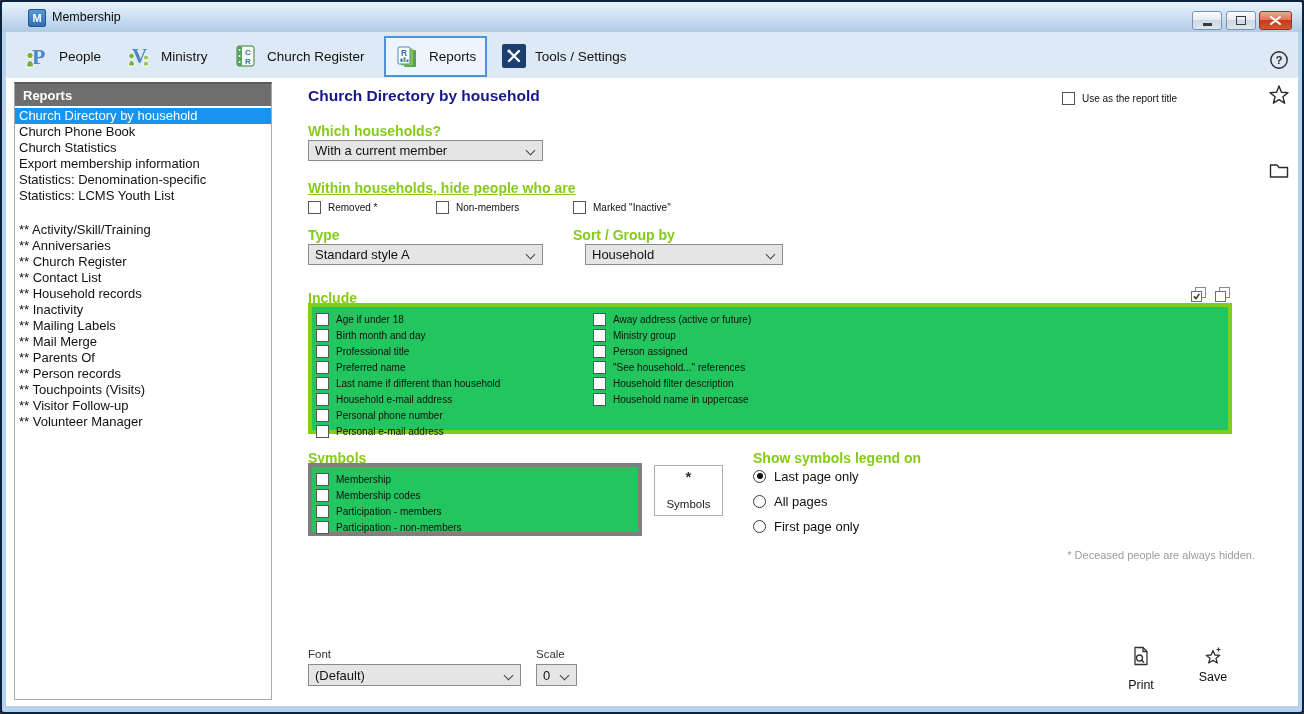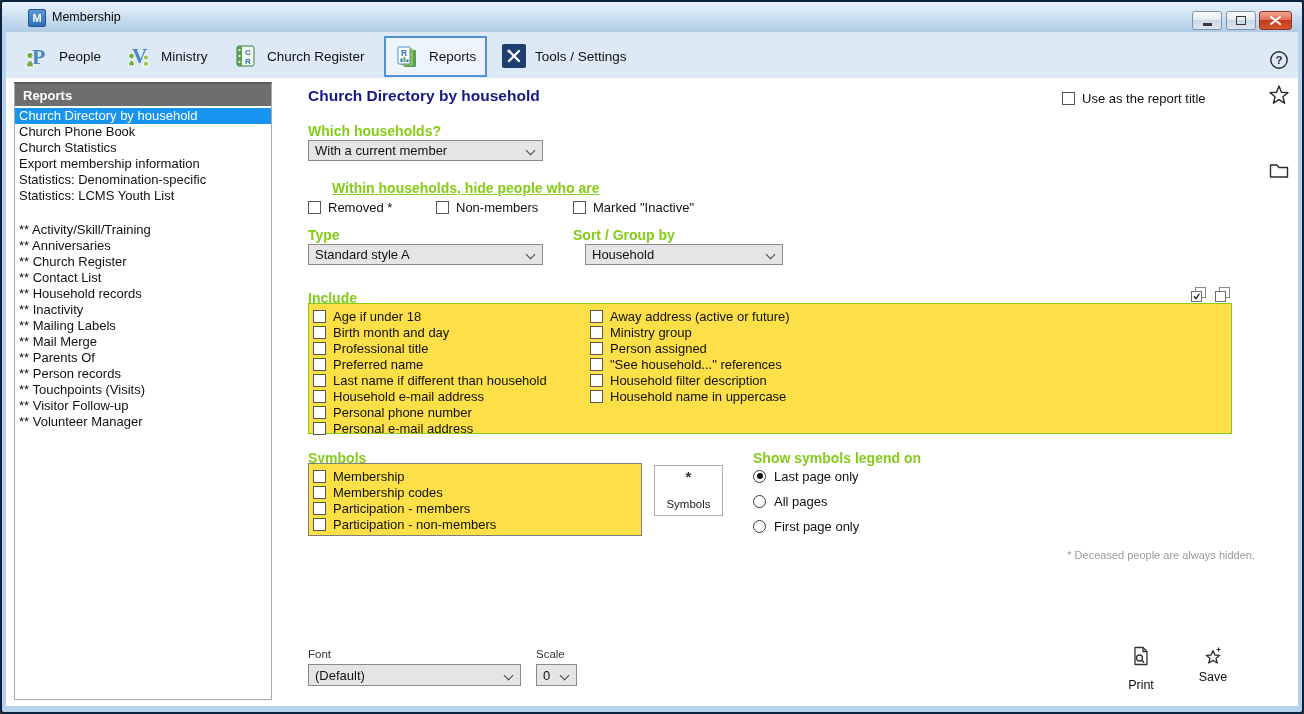--- a/index.html
+++ b/index.html
@@ -30,28 +30,28 @@
     border:1px solid #a9a9a9; border-top:2px solid #5a5a5a; }
   .sb-header{ height:22px; background:#6e6e6e; color:#fff; font-weight:bold; font-size:13px;
     display:flex; align-items:center; padding-left:8px; }
   .sb-group{ padding-top:2px; }
   .sb-group.second{ padding-top:18px; }
   .sb-item{ height:16px; line-height:16px; font-size:13px; color:#111; padding-left:4px; white-space:nowrap; cursor:default; }
   .sb-item.selected{ background:#1894f0; color:#fff; }
   
   .page-title{ position:absolute; left:308px; top:87px; font-size:15.5px; font-weight:bold; color:#17178c; white-space:nowrap; }
   .seclabel{ position:absolute; font-size:14px; font-weight:bold; color:#84cc16; white-space:nowrap; }
-  .seclabel.link{ text-decoration:underline;margin-left:24px; }
+  .seclabel.link{ text-decoration:underline; }
   .select{ position:absolute; height:21px; background:#e5e5e5; border:1px solid #8a8a8a;
     display:flex; align-items:center; padding:0 22px 0 6px; font-size:13px; color:#111; cursor:default; }
   .chev{ position:absolute; right:8px; top:6px; width:7px; height:7px; border-left:1.5px solid #444;
     border-bottom:1.5px solid #444; transform:rotate(-45deg); }
-  .cbrow{ display:flex; align-items:center; height:16px; gap:7px; font-size:13px; color:#111; white-space:nowrap; cursor:default; }
+  .cbrow{ display:flex; align-items:center; height:16px; gap:7px; font-size:10px; color:#111; white-space:nowrap; cursor:default; }
   .cb{ width:13px; height:13px; min-width:13px; background:#fff; border:1px solid #555; }
-  .groupbox{ position:absolute; border:1px solid #84cc16; background:#fde047; }
+  .groupbox{ position:absolute; border:4px solid #84cc16; background:#22c55e; }
   .col{ position:absolute; display:flex; flex-direction:column; }
   .radiorow{ display:flex; align-items:center; height:14px; gap:8px; font-size:13px; color:#111; white-space:nowrap; cursor:default; }
   .radio{ width:13px; height:13px; min-width:13px; border:1.5px solid #3a3a3a; border-radius:50%; background:#fff; position:relative; }
   .radio::after{ content:""; position:absolute; inset:2.5px; border-radius:50%; background:#111; display:none; }
   .radiorow.selected .radio::after{ display:block; }
   .symbols-btn{ position:absolute; left:654px; top:465px; width:69px; height:51px; border:1px solid #adadad;
     background:#fff; display:flex; flex-direction:column; align-items:center; justify-content:space-between;
     padding:6px 2px 5px; cursor:pointer; }
   .symbols-btn .glyph{ font-size:15px; font-weight:bold; color:#333; line-height:10px; }
   .symbols-btn .lbl{ font-size:11.5px; color:#222; }

